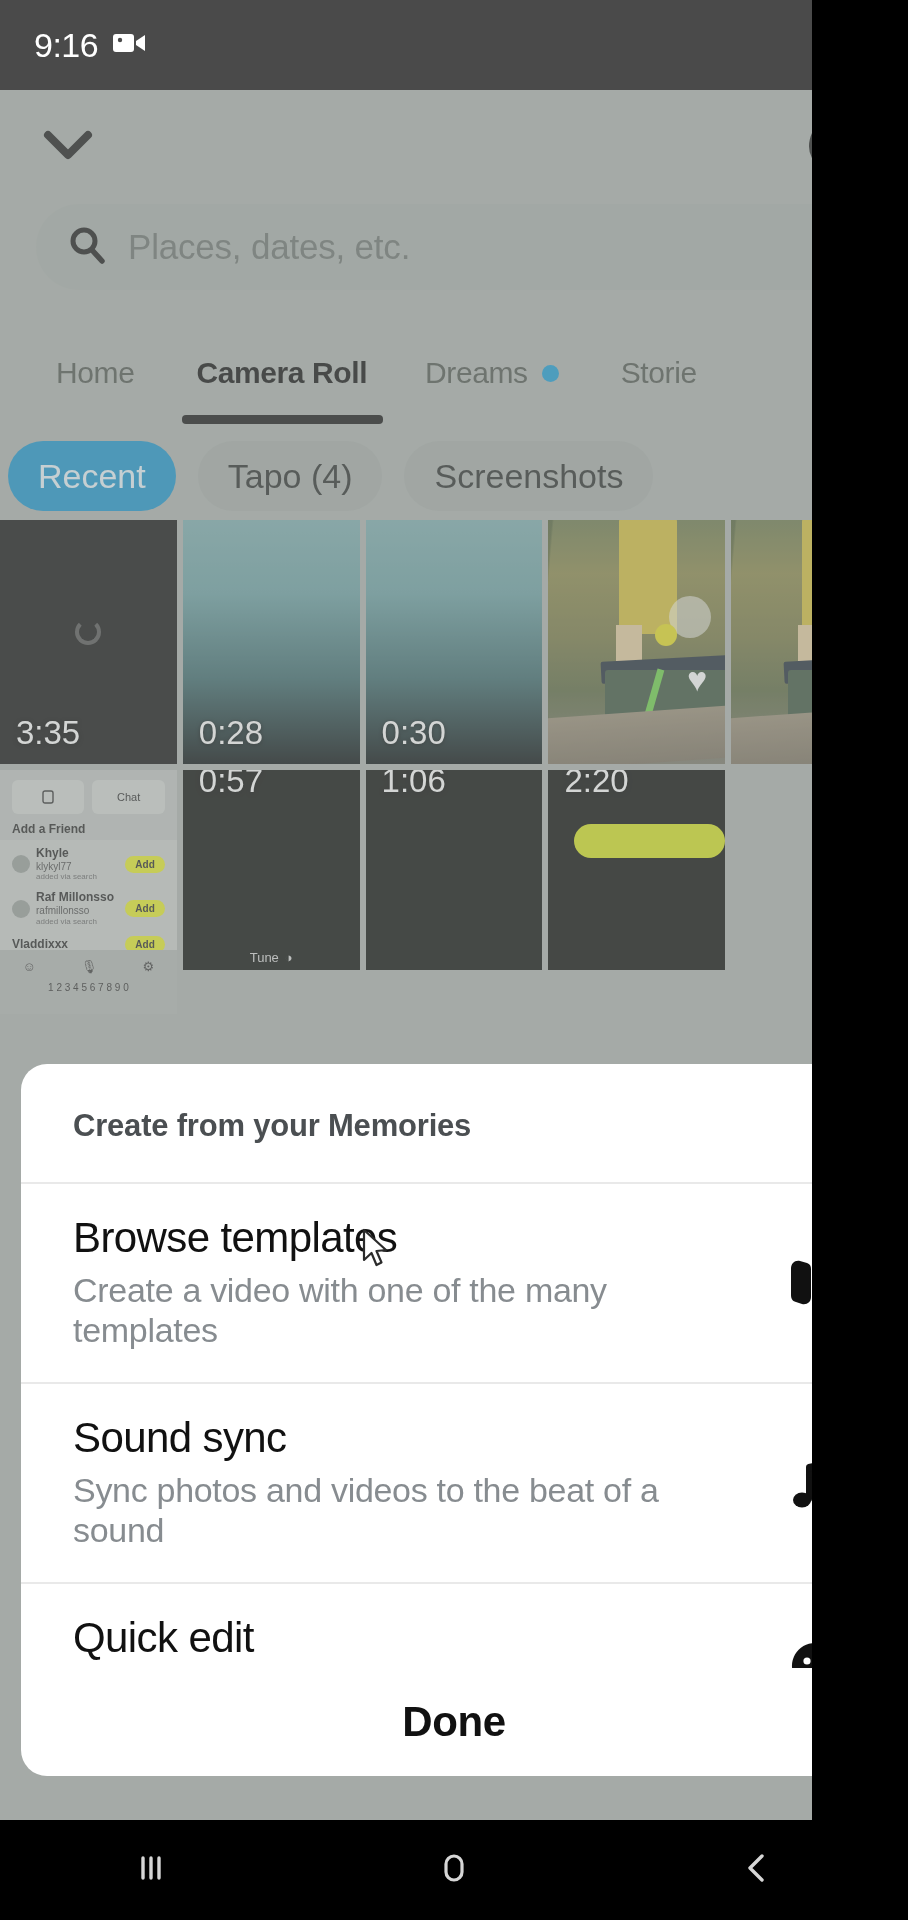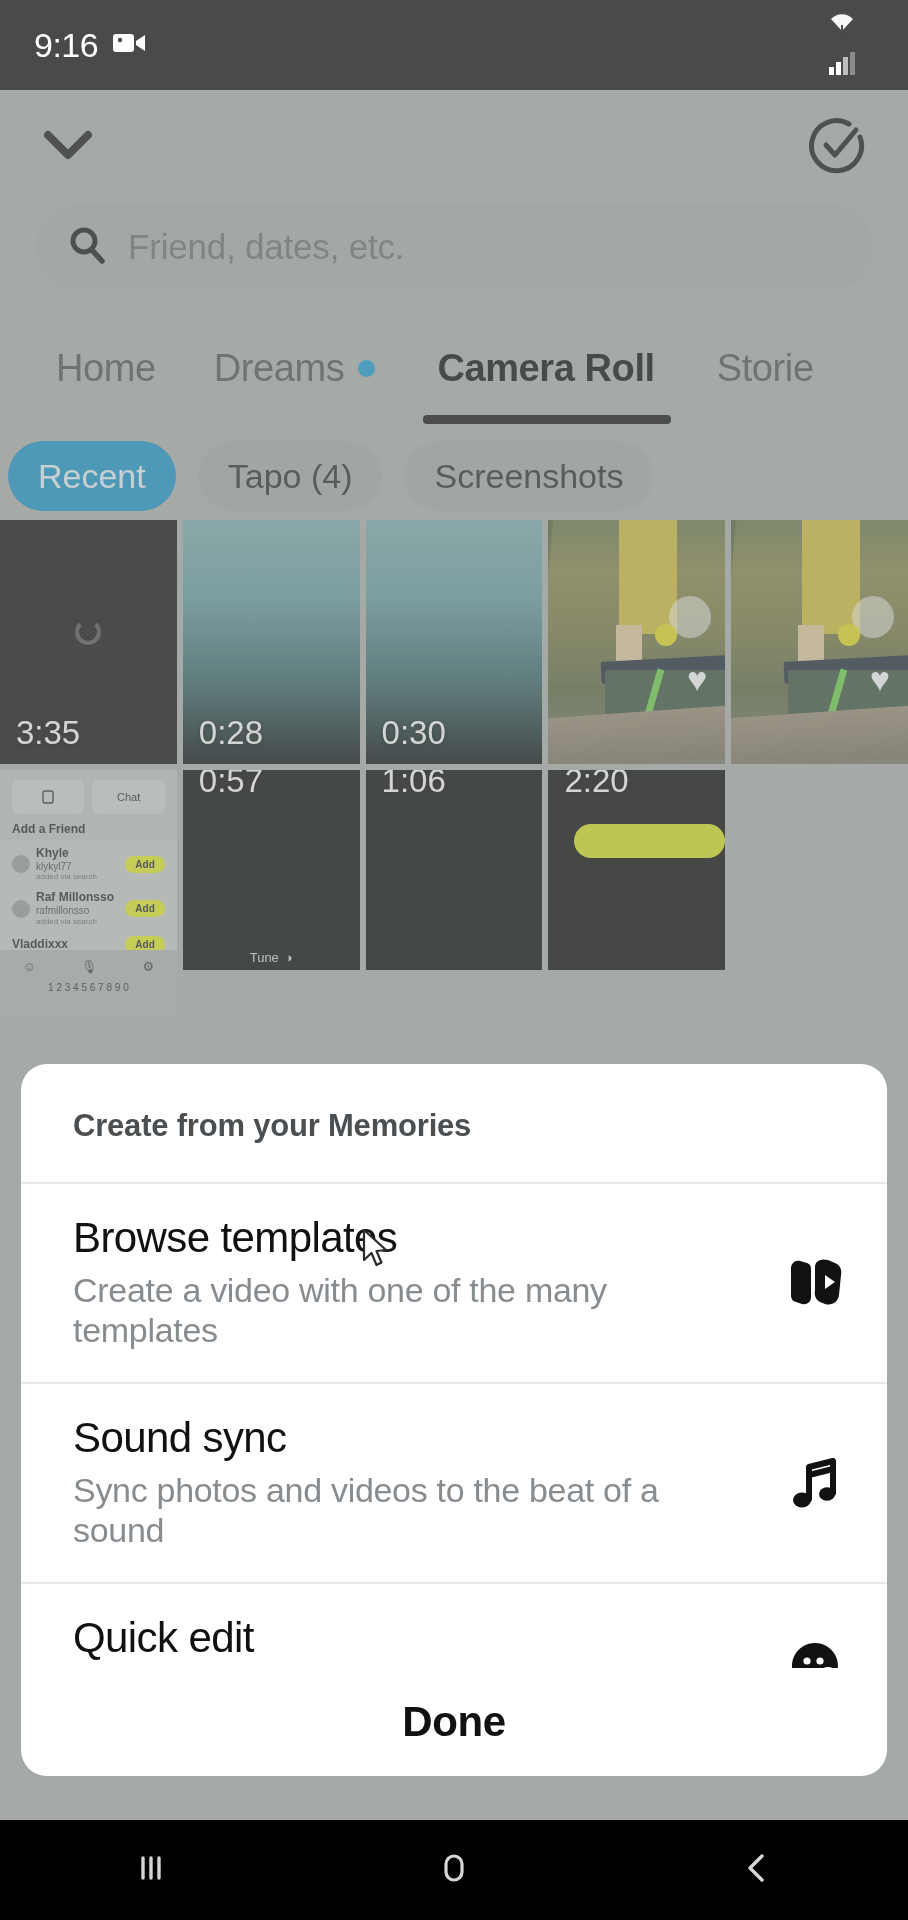--- a/index.html
+++ b/index.html
@@ -4,21 +4,21 @@
 <style>
   * { box-sizing: border-box; margin: 0; padding: 0; }
   html, body {
     width: 908px; height: 1920px;
     background: #000;
     font-family: "Liberation Sans", sans-serif;
     overflow: hidden;
   }
   #screen {
     position: relative;
-    width: 908px; height: 1920px;
+    width: 812px; height: 1920px;
     background: #404040;
     overflow: hidden;
   }
 
   
   .statusbar {
     position: absolute; top: 0; left: 0;
     width: 908px; height: 90px;
     background: #4a4a4a;
     display: flex; align-items: center;
@@ -74,21 +74,21 @@
   .search-ph { font-size: 35px; color: #6f7672; letter-spacing: -0.2px; }
 
   
   .tabs {
     display: flex; align-items: flex-end;
     padding: 30px 0 0 0;
     height: 120px;
     position: relative;
   }
   .tab {
-    font-size: 38px; color: #525852; letter-spacing: -0.4px;
+    font-size: 30px; color: #525852; letter-spacing: -0.4px;
     padding: 0 0 20px 0;
     display: flex; align-items: center; gap: 14px;
     white-space: nowrap;
     text-align: center;
   }
   .tab.t-home { margin-left: 56px; }
   .tab.t-cam { margin-left: 62px; color: #111; font-weight: 700; position: relative; }
   .tab.t-cam::after {
     content: ""; position: absolute;
     left: -14px; right: -16px; bottom: -14px; height: 9px;
@@ -329,34 +329,34 @@
     </div>
 
     <div class="searchwrap">
       <div class="searchbar">
         <span>
           <svg width="38" height="38" viewBox="0 0 38 38">
               <circle cx="16" cy="15" r="11" stroke="#1b1b1b" stroke-width="5" fill="none"></circle>
               <path d="M24 24 L34 35" stroke="#1b1b1b" stroke-width="5.5" stroke-linecap="round"></path>
             </svg>
         </span>
-        <span class="search-ph">Friend, dates, etc.</span>
+        <span class="search-ph">Places, dates, etc.</span>
       </div>
     </div>
 
     <div class="tabs">
       <div class="tab t-home">
         <span>Home</span>
       </div>
+      <div class="tab t-cam">
+        <span>Camera Roll</span>
+      </div>
       <div class="tab t-dreams">
         <span>Dreams</span>
         <span class="dot-blue"></span>
-      </div>
-      <div class="tab t-cam">
-        <span>Camera Roll</span>
       </div>
       <div class="tab t-stories">
         <span>Storie</span>
       </div>
     </div>
 
     <div class="chips">
       <div class="chip sel first">
         <span>Recent</span>
       </div>

